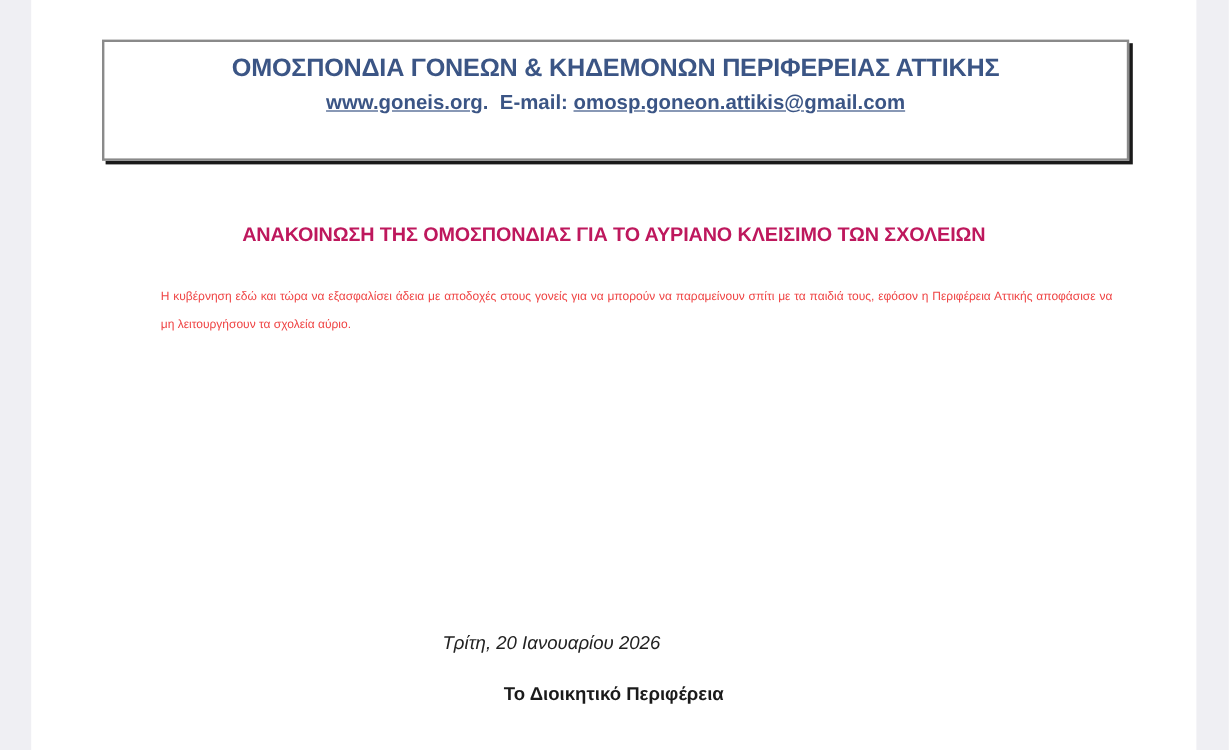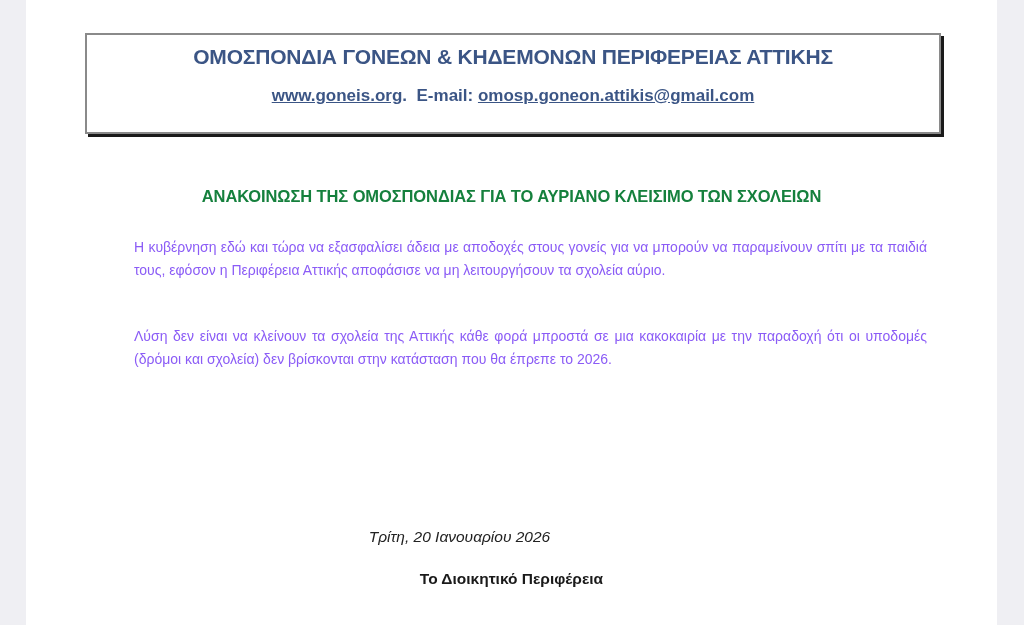--- a/index.html
+++ b/index.html
@@ -45,44 +45,44 @@
     .org-address {
       font-weight: bold;
       font-size: 17px;
       line-height: 22px;
       margin-top: 4px;
     }
     .org-contact {
       font-weight: bold;
       font-size: 17px;
       line-height: 22px;
-      margin-top: 15px;
+      margin-top: 5px;
     }
     .org-contact a {
       color: #3b5585;
       text-decoration: underline;
     }
     .title {
       position: absolute;
       left: 0;
       width: 971px;
       top: 187px;
       text-align: center;
       font-weight: bold;
       font-size: 16.5px;
-      color: #15803d;
+      color: #be185d;
       letter-spacing: -0.1px;
     }
     .body-text {
       position: absolute;
       left: 108px;
       width: 793px;
-      font-size: 14px;
+      font-size: 10px;
       line-height: 23px;
-      color: #8b5cf6;
+      color: #ef4444;
       text-align: justify;
     }
     .p1 { top: 236px; }
     .p2 { top: 325px; }
     .p3 { top: 414px; }
     .date {
       position: absolute;
       left: 0;
       width: 867px;
       top: 528px;
@@ -109,17 +109,16 @@
   <div class="header-box">
     <div class="org-name">ΟΜΟΣΠΟΝΔΙΑ ΓΟΝΕΩΝ &amp; ΚΗΔΕΜΟΝΩΝ ΠΕΡΙΦΕΡΕΙΑΣ ΑΤΤΙΚΗΣ</div>
     <div class="org-contact">
       <a>www.goneis.org</a><span style="white-space:pre">.  E-mail: </span><a>omosp.goneon.attikis@gmail.com</a>
     </div>
   </div>
 
   <div class="title">ΑΝΑΚΟΙΝΩΣΗ ΤΗΣ ΟΜΟΣΠΟΝΔΙΑΣ ΓΙΑ ΤΟ ΑΥΡΙΑΝΟ ΚΛΕΙΣΙΜΟ ΤΩΝ ΣΧΟΛΕΙΩΝ</div>
 
   <div class="body-text p1">Η κυβέρνηση εδώ και τώρα να εξασφαλίσει άδεια με αποδοχές στους γονείς για να μπορούν να παραμείνουν σπίτι με τα παιδιά τους, εφόσον η Περιφέρεια Αττικής αποφάσισε να μη λειτουργήσουν τα σχολεία αύριο.</div>
-  <div class="body-text p2">Λύση δεν είναι να κλείνουν τα σχολεία της Αττικής κάθε φορά μπροστά σε μια κακοκαιρία με την παραδοχή ότι οι υποδομές (δρόμοι και σχολεία) δεν βρίσκονται στην κατάσταση που θα έπρεπε το 2026.</div>
 
   <div class="date">Τρίτη, 20 Ιανουαρίου 2026</div>
   <div class="signature">Το Διοικητικό Περιφέρεια</div>
 </div>
 
 </body></html>

